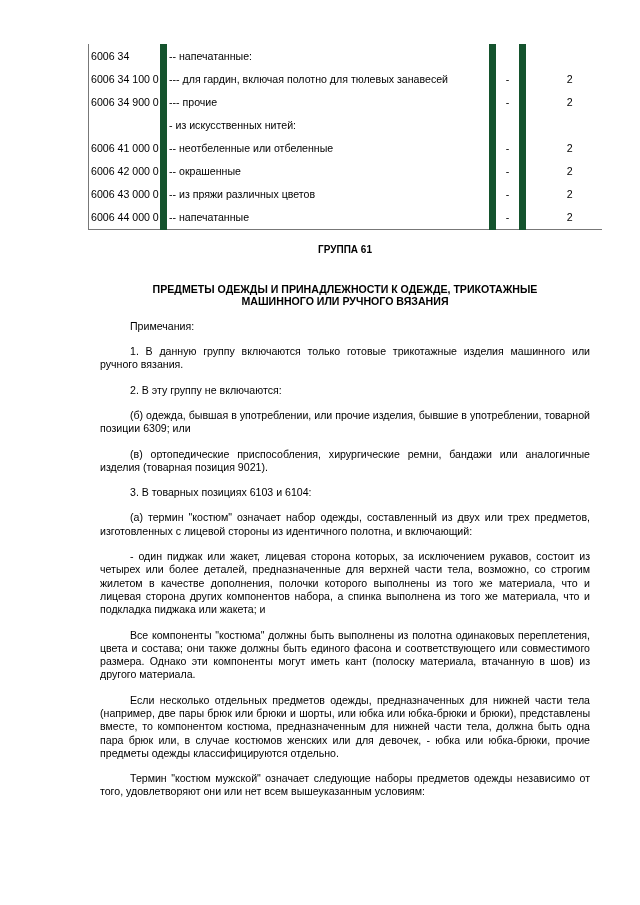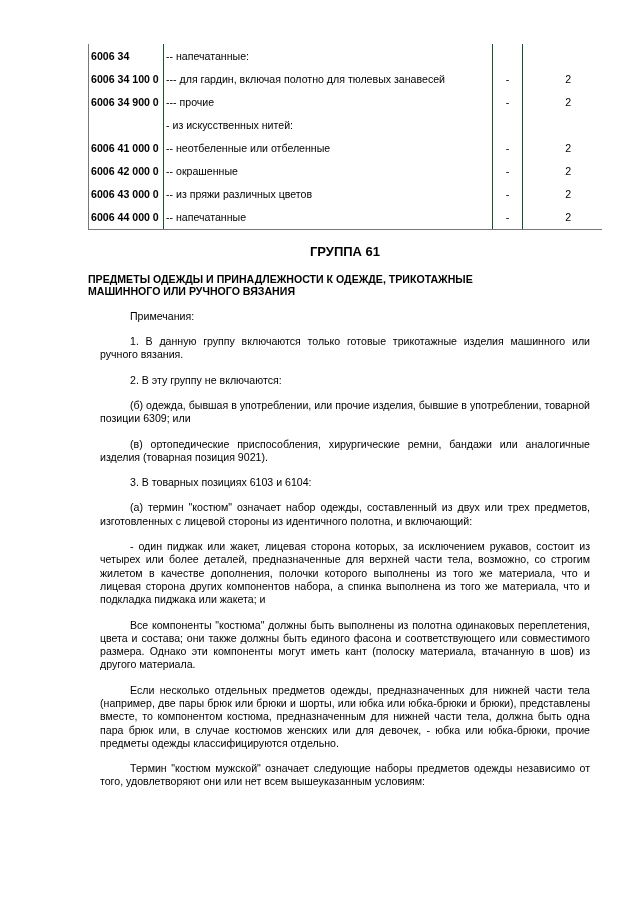--- a/index.html
+++ b/index.html
@@ -11,33 +11,33 @@
 
   table.tariff {
     border-collapse: collapse; width: 513px; table-layout: fixed;
   }
   table.tariff col.c1 { width: 75px; }
   table.tariff col.c2 { width: 329px; }
   table.tariff col.c3 { width: 30px; }
   table.tariff col.c4 { width: 79px; }
   table.tariff td {
     height: 23.1px; padding: 0 2px; vertical-align: middle; line-height: 12px;
-    border-left: 1px solid #14532d; white-space: nowrap; overflow: hidden;
+    border-left: 7px solid #14532d; white-space: nowrap; overflow: hidden;
   }
   table.tariff td.code { padding-left: 2px; border-left: 1px solid #777; }
   table.tariff td.dash, table.tariff td.rate { text-align: center; }
   table.tariff td.rate { padding-left: 14px; }
   table.tariff tr:last-child td { border-bottom: 1px solid #777; }
-  table.tariff tr td:first-child { border-left: 1px solid #777; font-weight: bold; }
+  table.tariff tr td:first-child { border-left: 1px solid #777; }
 
   .group-title {
-    text-align: center; font-weight: bold; margin-top: 14px; font-size: 13px;
+    text-align: center; font-weight: bold; margin-top: 14px; font-size: 10px;
   }
   .group-subtitle {
-    text-align: left; font-weight: bold; margin-top: 14px; line-height: 12.5px;
+    text-align: center; font-weight: bold; margin-top: 28px; line-height: 12.5px;
   }
   p.para {
     margin: 12px; text-align: justify; text-indent: 30px; line-height: 13.3px;
   }
   .sp1 { margin-top: 12px !important; }
 </style>
 </head>
 <body>
 
 <div class="page">

